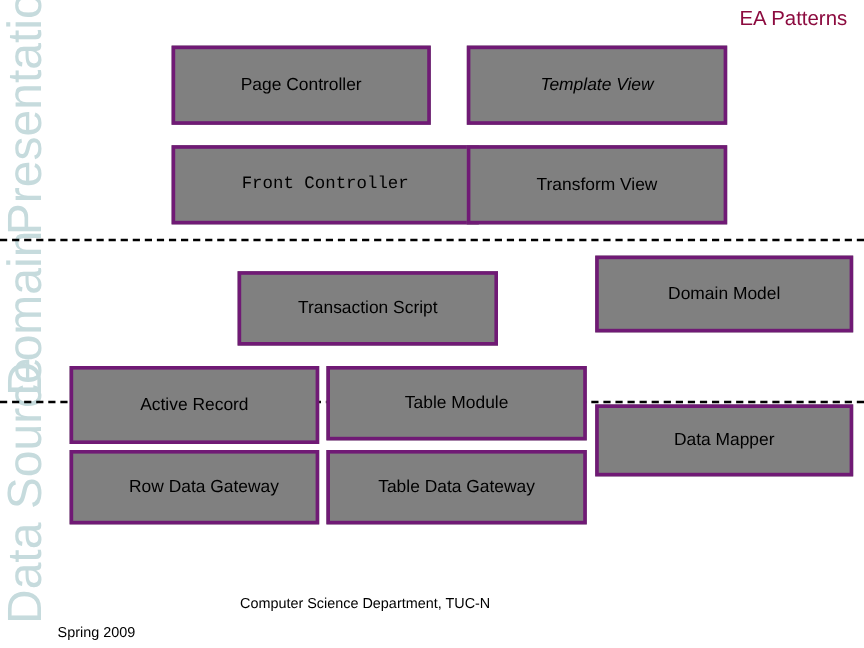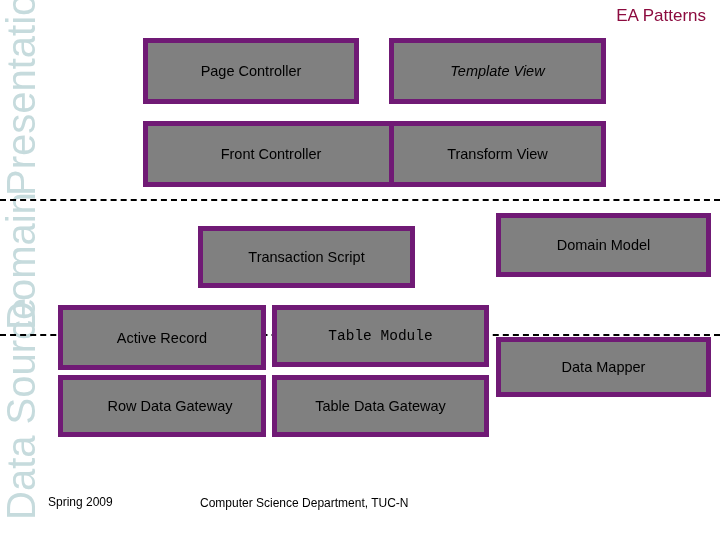--- a/index.html
+++ b/index.html
@@ -53,36 +53,36 @@
     left:0;width:720px;
     height:0;
     border-top:2px dashed #000000;
     z-index:1;
   }
 
   
   .box{
     position:absolute;
     background:#808080;
-    border:5px solid #701a75;
+    border:3px solid #701a75;
     box-sizing:border-box;
     display:flex;
     align-items:center;
     justify-content:center;
     text-align:center;
     color:#000000;
     font-size:14.5px;
     z-index:2;
   }
   .box span{display:block;padding:0 6px;}
 
   
   .footer-left{
     position:absolute;
-    left:48px;top:495px;
+    left:48px;top:520px;
     font-size:12px;color:#000;
     z-index:3;
   }
   .footer-center{
     position:absolute;
     left:200px;top:495px;
     width:320px;
     text-align:left;
     font-size:12px;color:#000;
     line-height:1.35;
@@ -106,41 +106,41 @@
   <div class="sep" style="top:334px;"></div>
 
   <div class="box" style="left:143px;top:38px;width:216px;height:66px;">
     <span>Page Controller</span>
   </div>
 
   <div class="box" style="left:389px;top:38px;width:217px;height:66px;font-style:italic;">
     <span>Template View</span>
   </div>
 
-  <div class="box" style="left:143px;top:121px;width:256px;height:66px;">
+  <div class="box" style="left:143px;top:121px;width:256px;height:66px;font-family:Liberation Mono, monospace;">
     <span>Front Controller</span>
   </div>
 
   <div class="box" style="left:389px;top:121px;width:217px;height:66px;">
     <span>Transform View</span>
   </div>
 
   <div class="box" style="left:158px;top:226px;width:217px;height:62px;margin-left:40px;">
     <span>Transaction Script</span>
   </div>
 
   <div class="box" style="left:496px;top:213px;width:215px;height:64px;">
     <span>Domain Model</span>
   </div>
 
   <div class="box" style="left:58px;top:305px;width:208px;height:65px;">
     <span>Active Record</span>
   </div>
 
-  <div class="box" style="left:272px;top:305px;width:217px;height:62px;font-family:Liberation Mono, monospace;">
+  <div class="box" style="left:272px;top:305px;width:217px;height:62px;">
     <span>Table Module</span>
   </div>
 
   <div class="box" style="left:496px;top:327px;width:215px;height:60px;margin-top:10px;">
     <span>Data Mapper</span>
   </div>
 
   <div class="box" style="left:58px;top:375px;width:208px;height:62px;padding-left:16px;">
     <span>Row Data Gateway</span>
   </div>

